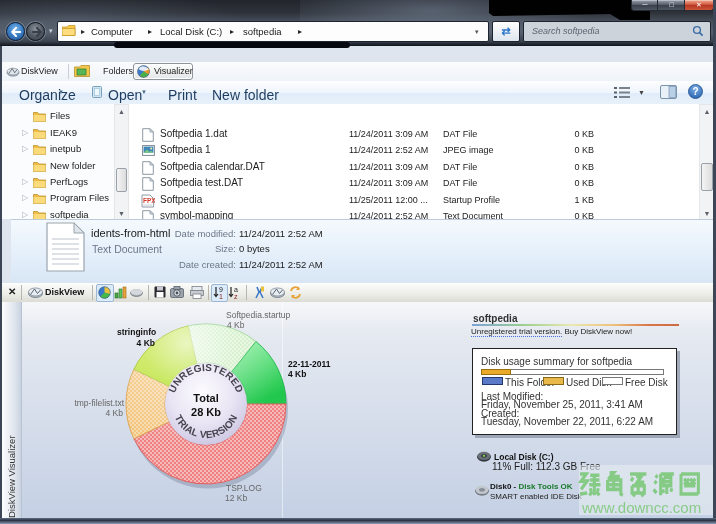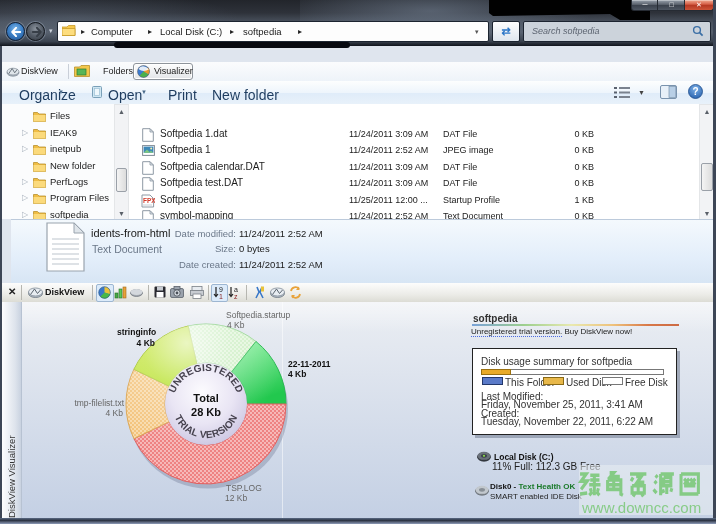--- a/index.html
+++ b/index.html
@@ -508,21 +508,21 @@
             <ellipse cx="7.5" cy="5.8" rx="3.2" ry="2" fill="#3c424a"></ellipse>
             <circle cx="7.5" cy="5.8" r="1.2" fill="#8ad84a"></circle>
           </svg>
         <span class="bold" style="position:absolute;left:39px;top:4px;font-size:8.5px;">Local Disk (C:)</span>
         <span style="position:absolute;left:37px;top:13px;font-size:10px;color:#222;">11% Full: 112.3 GB Free</span>
         <svg style="position:absolute;left:20px;top:36px;" width="14" height="13" viewBox="0 0 15 13">
             <ellipse cx="7.5" cy="7" rx="7" ry="4.5" fill="#8a9097" stroke="#5a6066" stroke-width="0.8"></ellipse>
             <ellipse cx="7.5" cy="5.8" rx="7" ry="4.3" fill="#c2c8ce"></ellipse>
             <ellipse cx="7.5" cy="5.8" rx="3.2" ry="2" fill="#888f96"></ellipse>
           </svg>
-        <span class="bold" style="position:absolute;left:35px;top:34px;font-size:8px;">Disk0 - <span style="color:#1a7a2a;">Text Health OK</span></span>
+        <span class="bold" style="position:absolute;left:35px;top:34px;font-size:8px;">Disk0 - <span style="color:#1a7a2a;">Disk Tools OK</span></span>
         <span style="position:absolute;left:35px;top:44px;font-size:8px;color:#222;">SMART enabled IDE Disk</span>
       </div>
     </div>
     <div class="abs" style="left:577px;top:163px;width:136px;height:50px;background:rgba(233,238,243,0.55);"></div>
     <svg class="abs" style="left:575px;top:167px;" width="126" height="48" viewBox="0 0 126 48">
       <g stroke="#85cb85" stroke-width="3" fill="none" transform="translate(0,1.5) scale(1.02,1.18)">
 
         <path d="M3 3 L9 3 L4 9 L10 9 L4 16 M3 20 L10 19"></path>
         <path d="M13 4 L22 4 M13 8 L22 8 M17 4 L17 12 M12 12 L23 12 M17 12 L17 21 M13 15 L14 18 M21 15 L20 18 M12 21 L15 18 M22 21 L19 18"></path>
 

